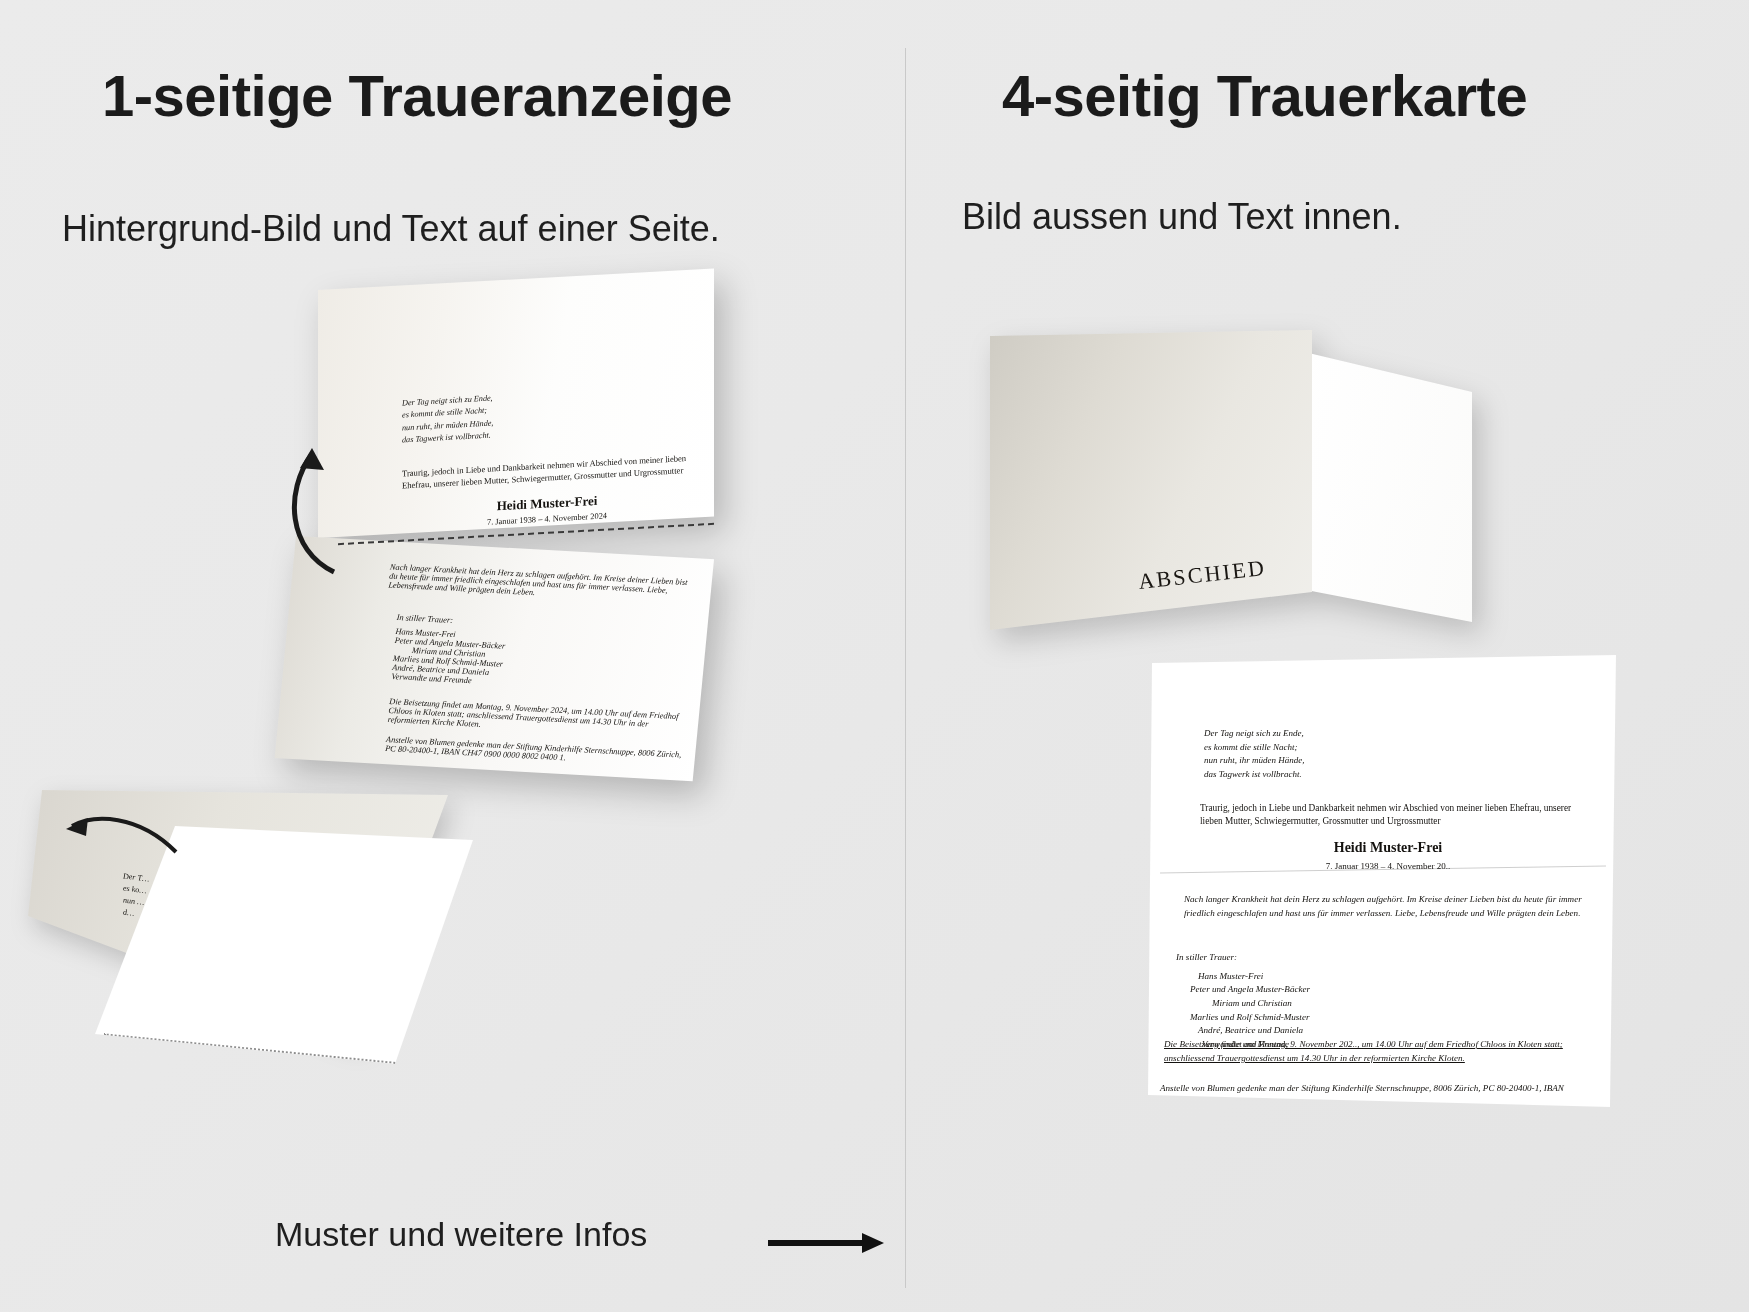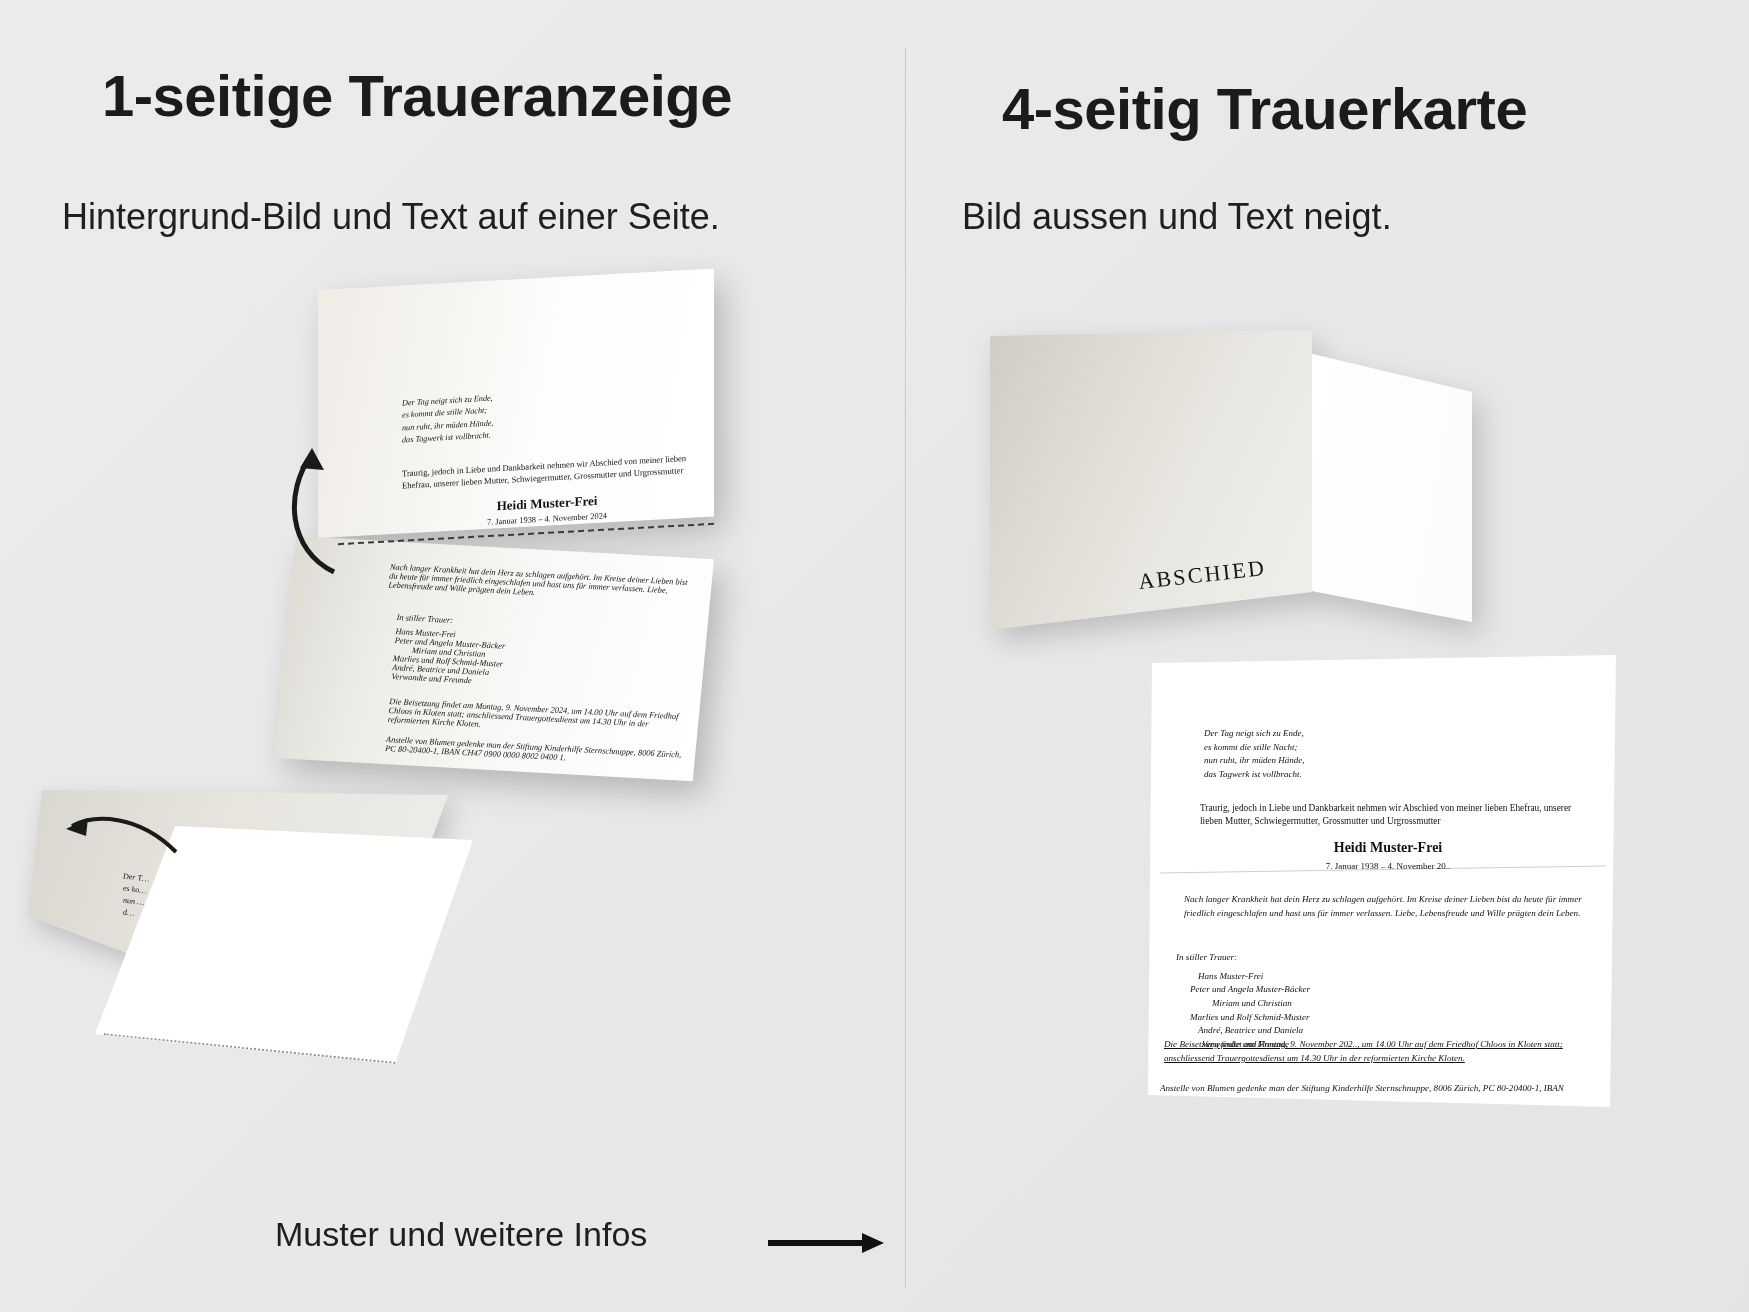--- a/index.html
+++ b/index.html
@@ -37,22 +37,22 @@
     margin-left: 40px;
   }
   .h2 {
     position: absolute;
     font-size: 36px;
     font-weight: 400;
     color: #1f1f1f;
     white-space: nowrap;
   }
   #left-title  { left: 62px;  top: 62px; }
-  #left-sub    { left: 62px;  top: 196px; }
-  #right-title { left: 962px; top: 75px; text-align: center; }
+  #left-sub    { left: 62px;  top: 208px; }
+  #right-title { left: 962px; top: 62px; text-align: center; }
   #right-sub   { left: 962px; top: 196px; }
 
   .footer-note {
     position: absolute;
     left: 275px;
     top: 1215px;
     font-size: 34px;
     color: #1f1f1f;
     white-space: nowrap;
   }
@@ -406,21 +406,21 @@
     <path d="M8 17 L 30 6 L 28 24 Z" fill="#1a1a1a"></path>
   </svg>
 
   <div class="footer-note">Muster und weitere Infos</div>
   <svg class="footer-arrow" viewBox="0 0 116 22">
     <line x1="0" y1="11" x2="96" y2="11" stroke="#111" stroke-width="6"></line>
     <path d="M94 1 L 116 11 L 94 21 Z" fill="#111"></path>
   </svg>
 
   <div class="h1" id="right-title">4-seitig Trauerkarte</div>
-  <div class="h2" id="right-sub">Bild aussen und Text neigt.</div>
+  <div class="h2" id="right-sub">Bild aussen und Text innen.</div>
 
   <div id="standcard">
     <div class="back"></div>
     <div class="front"></div>
     <div class="abschied">ABSCHIED</div>
   </div>
 
   <div id="opencard">
     <div class="mid"></div>
     <div class="doc-text poem oc-poem nowrap-lines">

